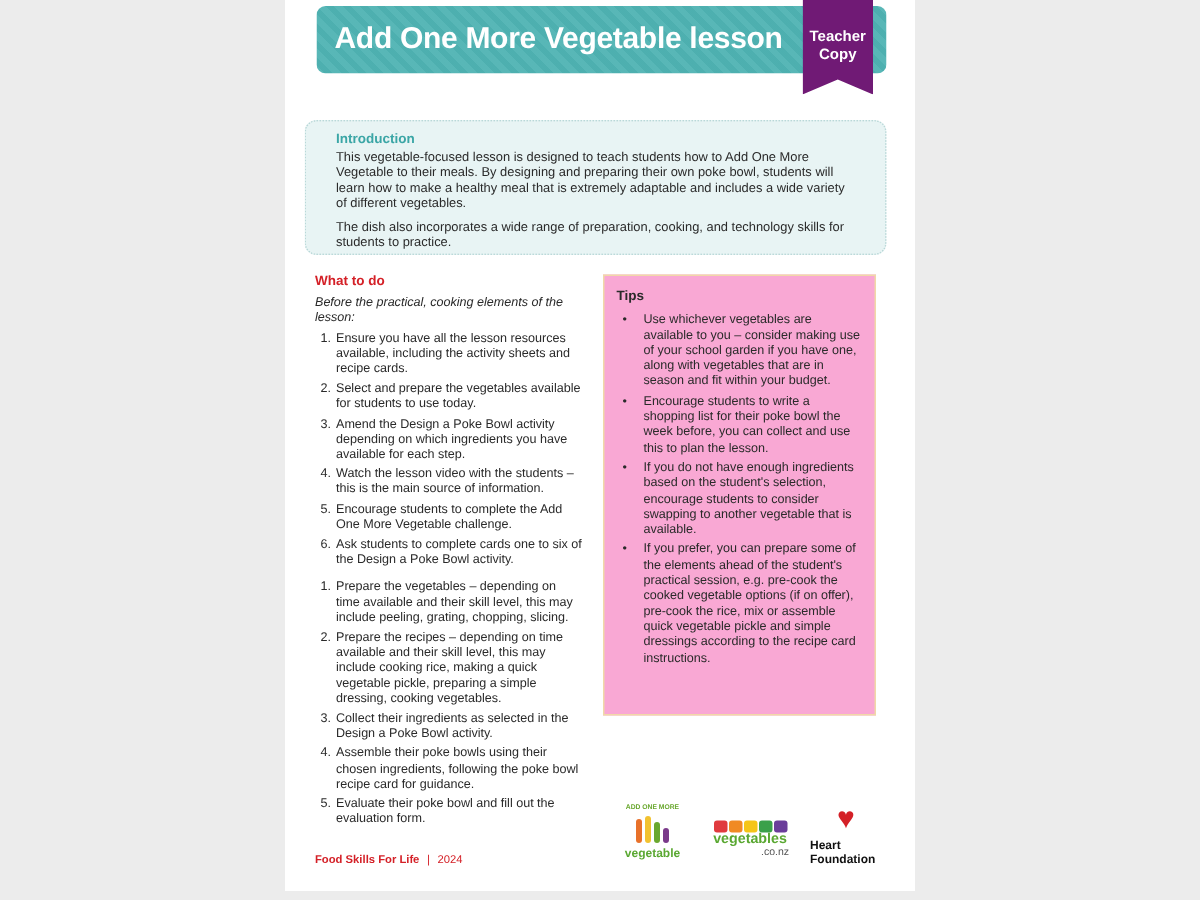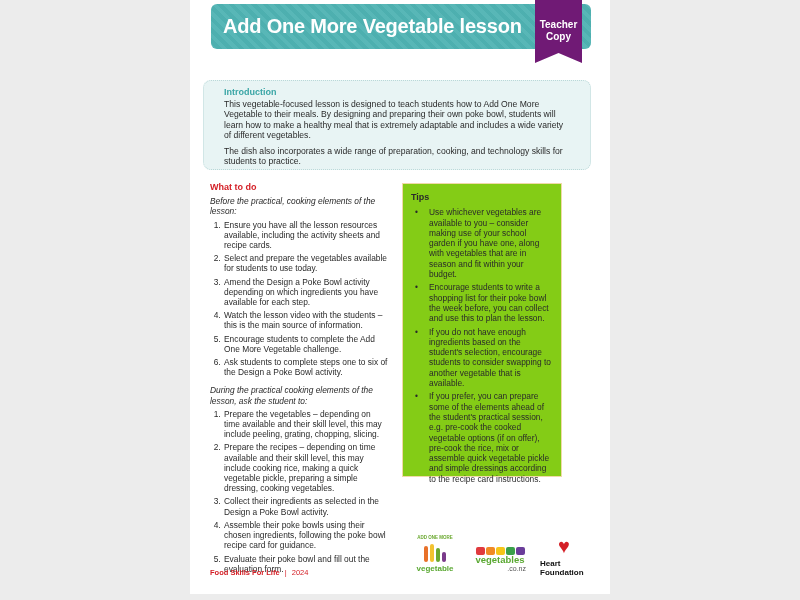--- a/index.html
+++ b/index.html
@@ -40,22 +40,22 @@
     .intro-box p { margin: 0 0 5px 0; }
     .left-col {
       position: absolute; left: 20px; top: 182px; width: 178px;
       font-size: 8.4px; line-height: 10.2px; color: #2a2a2a;
     }
     .section-heading { color: #d42027; font-weight: bold; font-size: 9px; margin-bottom: 4px; }
     .italic-lead { font-style: italic; margin-bottom: 3px; }
     ol { margin: 0 0 8px 0; padding-left: 13px; }
     ol li { margin-bottom: 3px; padding-left: 1px; }
     .tips-box {
-      position: absolute; left: 212px; top: 183px; width: 160px; height: 294px;
-      background: #84cc16; border: 1px solid #f0d9a8; box-sizing: border-box;
+      position: absolute; left: 212px; top: 183px; width: 182px; height: 294px;
+      background: #f9a8d4; border: 1px solid #f0d9a8; box-sizing: border-box;
       padding: 8px 8px 6px 8px;
       font-size: 8.4px; line-height: 10.3px; color: #2a2a2a;
     }
     .tips-heading { font-weight: bold; font-size: 9px; margin-bottom: 5px; }
     .tips-box ul { margin: 0; padding-left: 12px; list-style: none; }
     .tips-box li { position: relative; margin-bottom: 3px; padding-left: 6px; }
     .tips-box li::before { content: "•"; position: absolute; left: -8px; top: 0; }
     .footer {
       position: absolute; left: 20px; top: 568px;
       font-size: 7.5px; color: #d42027; font-weight: bold;
@@ -100,23 +100,22 @@
 
   <div class="left-col">
     <div class="section-heading">What to do</div>
     <div class="italic-lead">Before the practical, cooking elements of the lesson:</div>
     <ol>
       <li>Ensure you have all the lesson resources available, including the activity sheets and recipe cards.</li>
       <li>Select and prepare the vegetables available for students to use today.</li>
       <li>Amend the Design a Poke Bowl activity depending on which ingredients you have available for each step.</li>
       <li>Watch the lesson video with the students – this is the main source of information.</li>
       <li>Encourage students to complete the Add One More Vegetable challenge.</li>
-      <li>Ask students to complete steps one to six of the Design a Poke Bowl activity.</li>
+      <li>Ask students to complete cards one to six of the Design a Poke Bowl activity.</li>
     </ol>
-    <div class="italic-lead">During the practical cooking elements of the lesson, ask the student to:</div>
     <ol>
       <li>Prepare the vegetables – depending on time available and their skill level, this may include peeling, grating, chopping, slicing.</li>
       <li>Prepare the recipes – depending on time available and their skill level, this may include cooking rice, making a quick vegetable pickle, preparing a simple dressing, cooking vegetables.</li>
       <li>Collect their ingredients as selected in the Design a Poke Bowl activity.</li>
       <li>Assemble their poke bowls using their chosen ingredients, following the poke bowl recipe card for guidance.</li>
       <li>Evaluate their poke bowl and fill out the evaluation form.</li>
     </ol>
   </div>
 
   <div class="tips-box">

